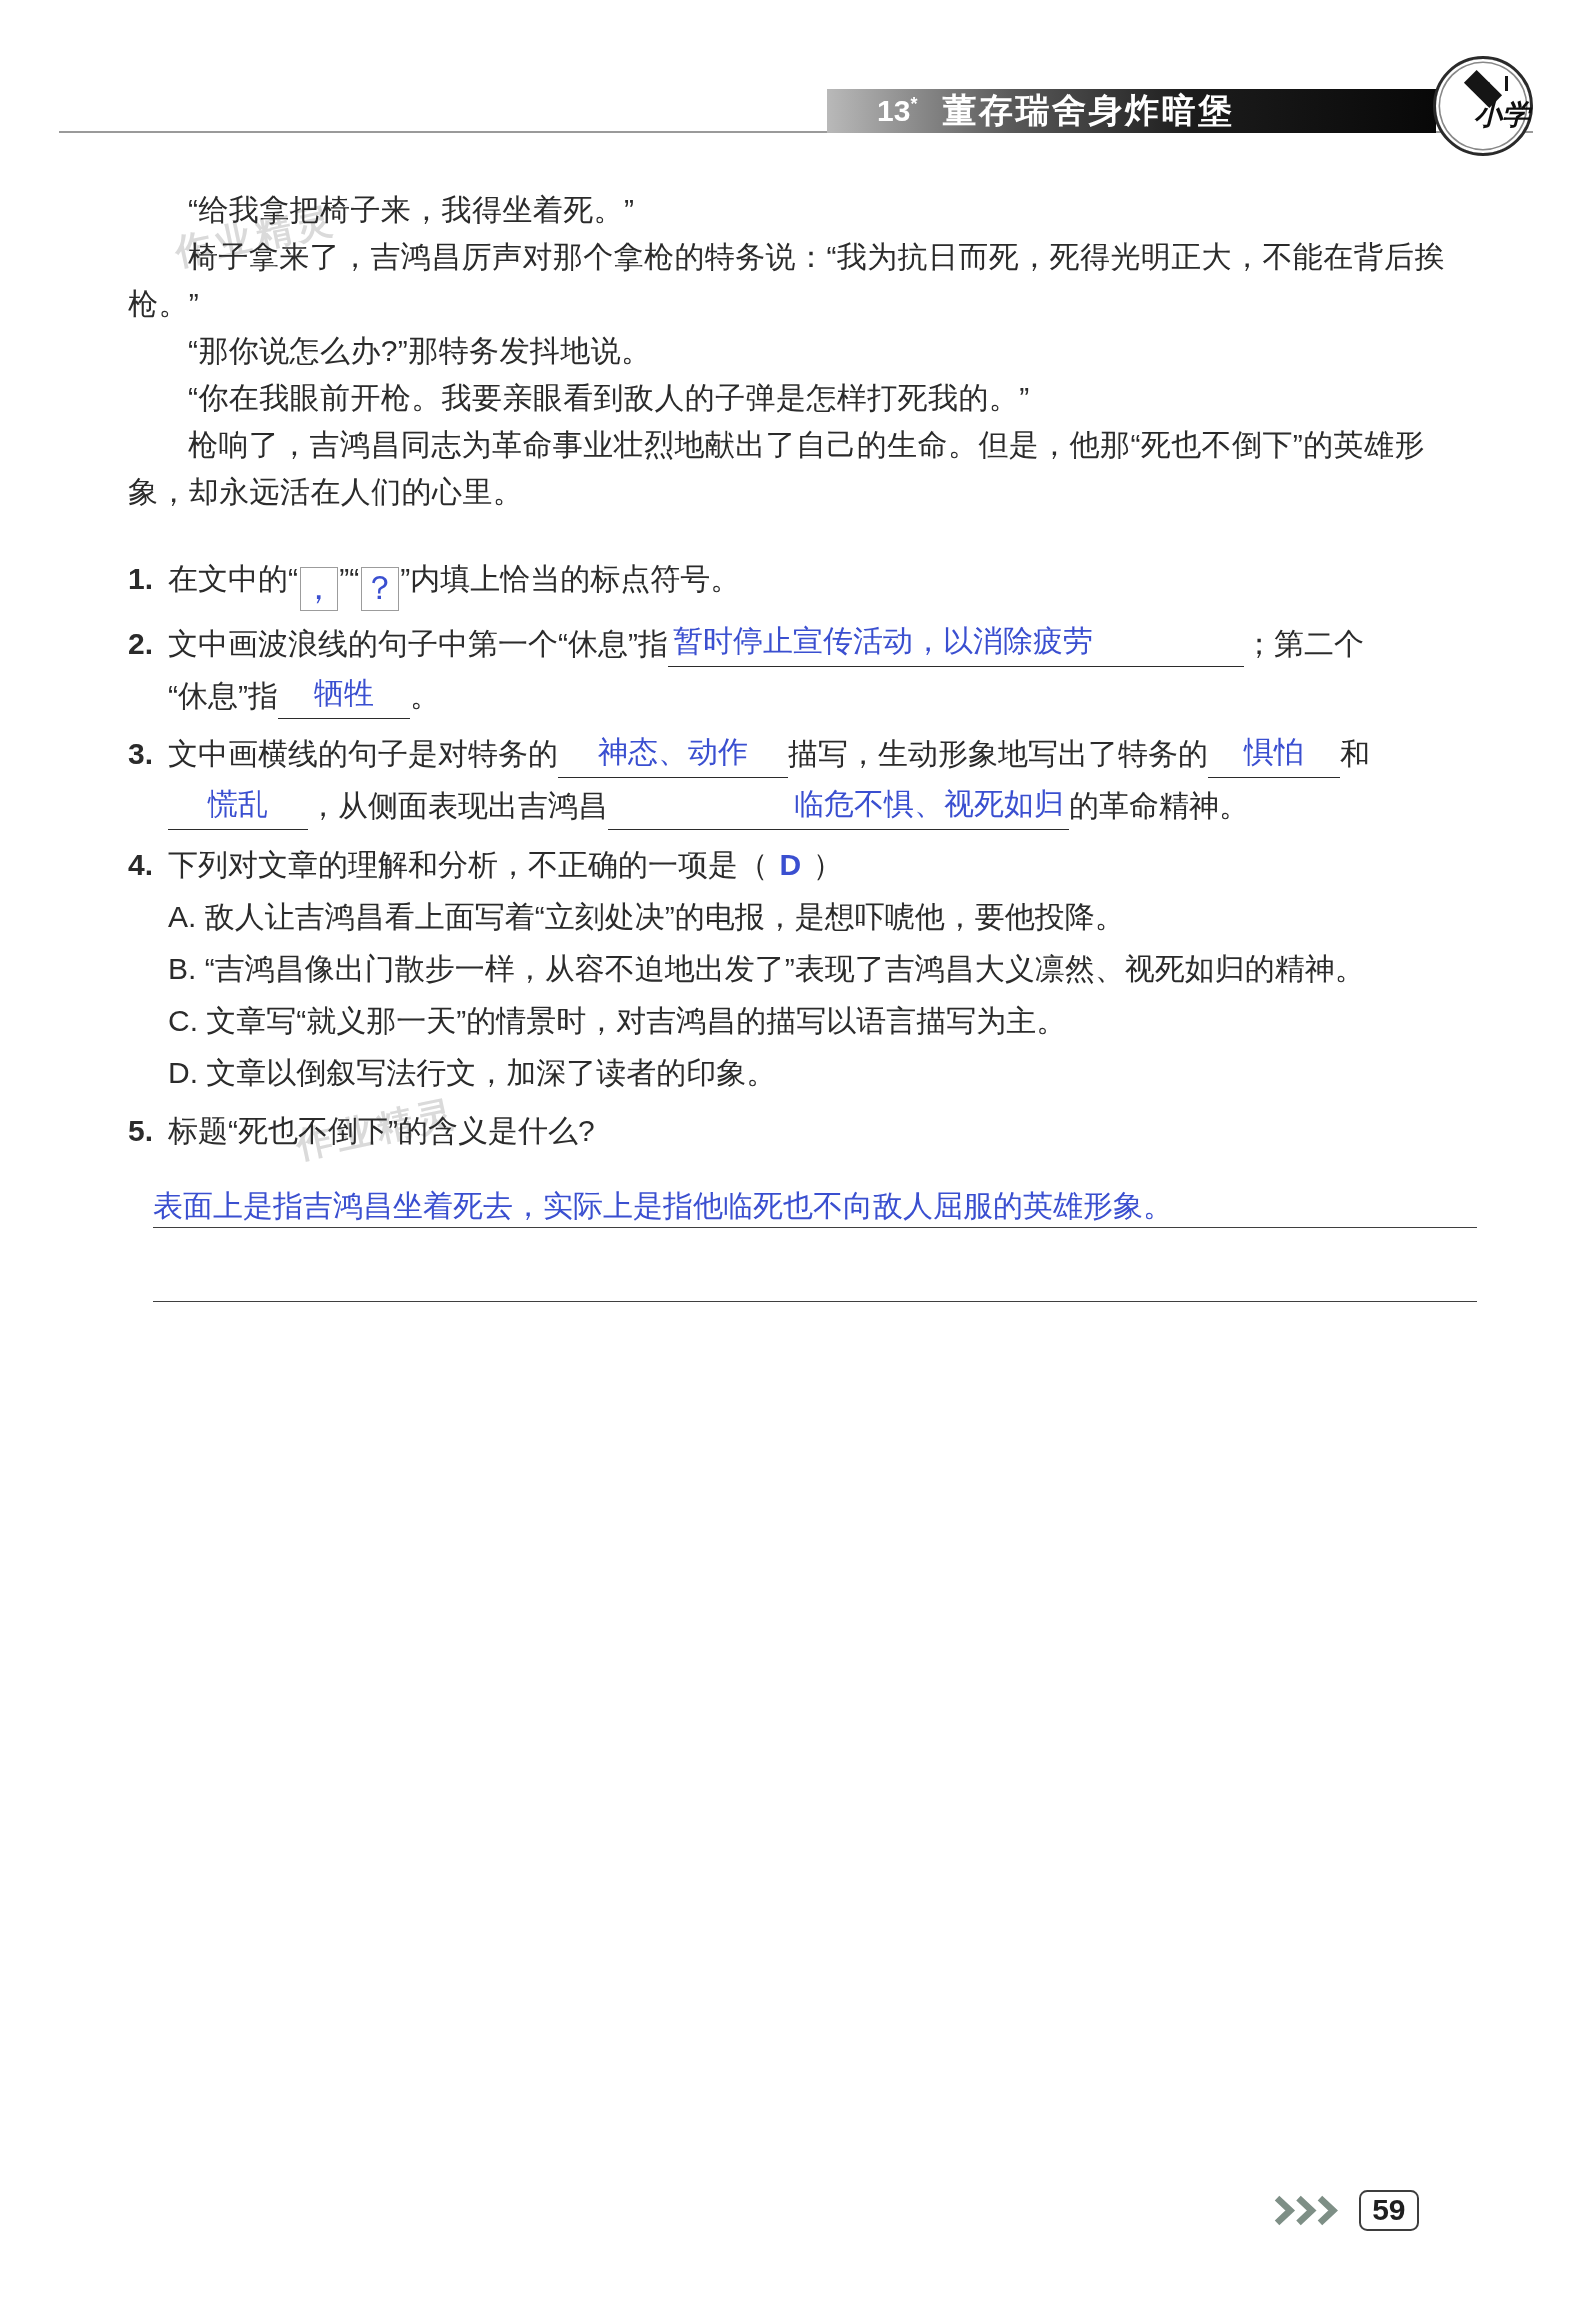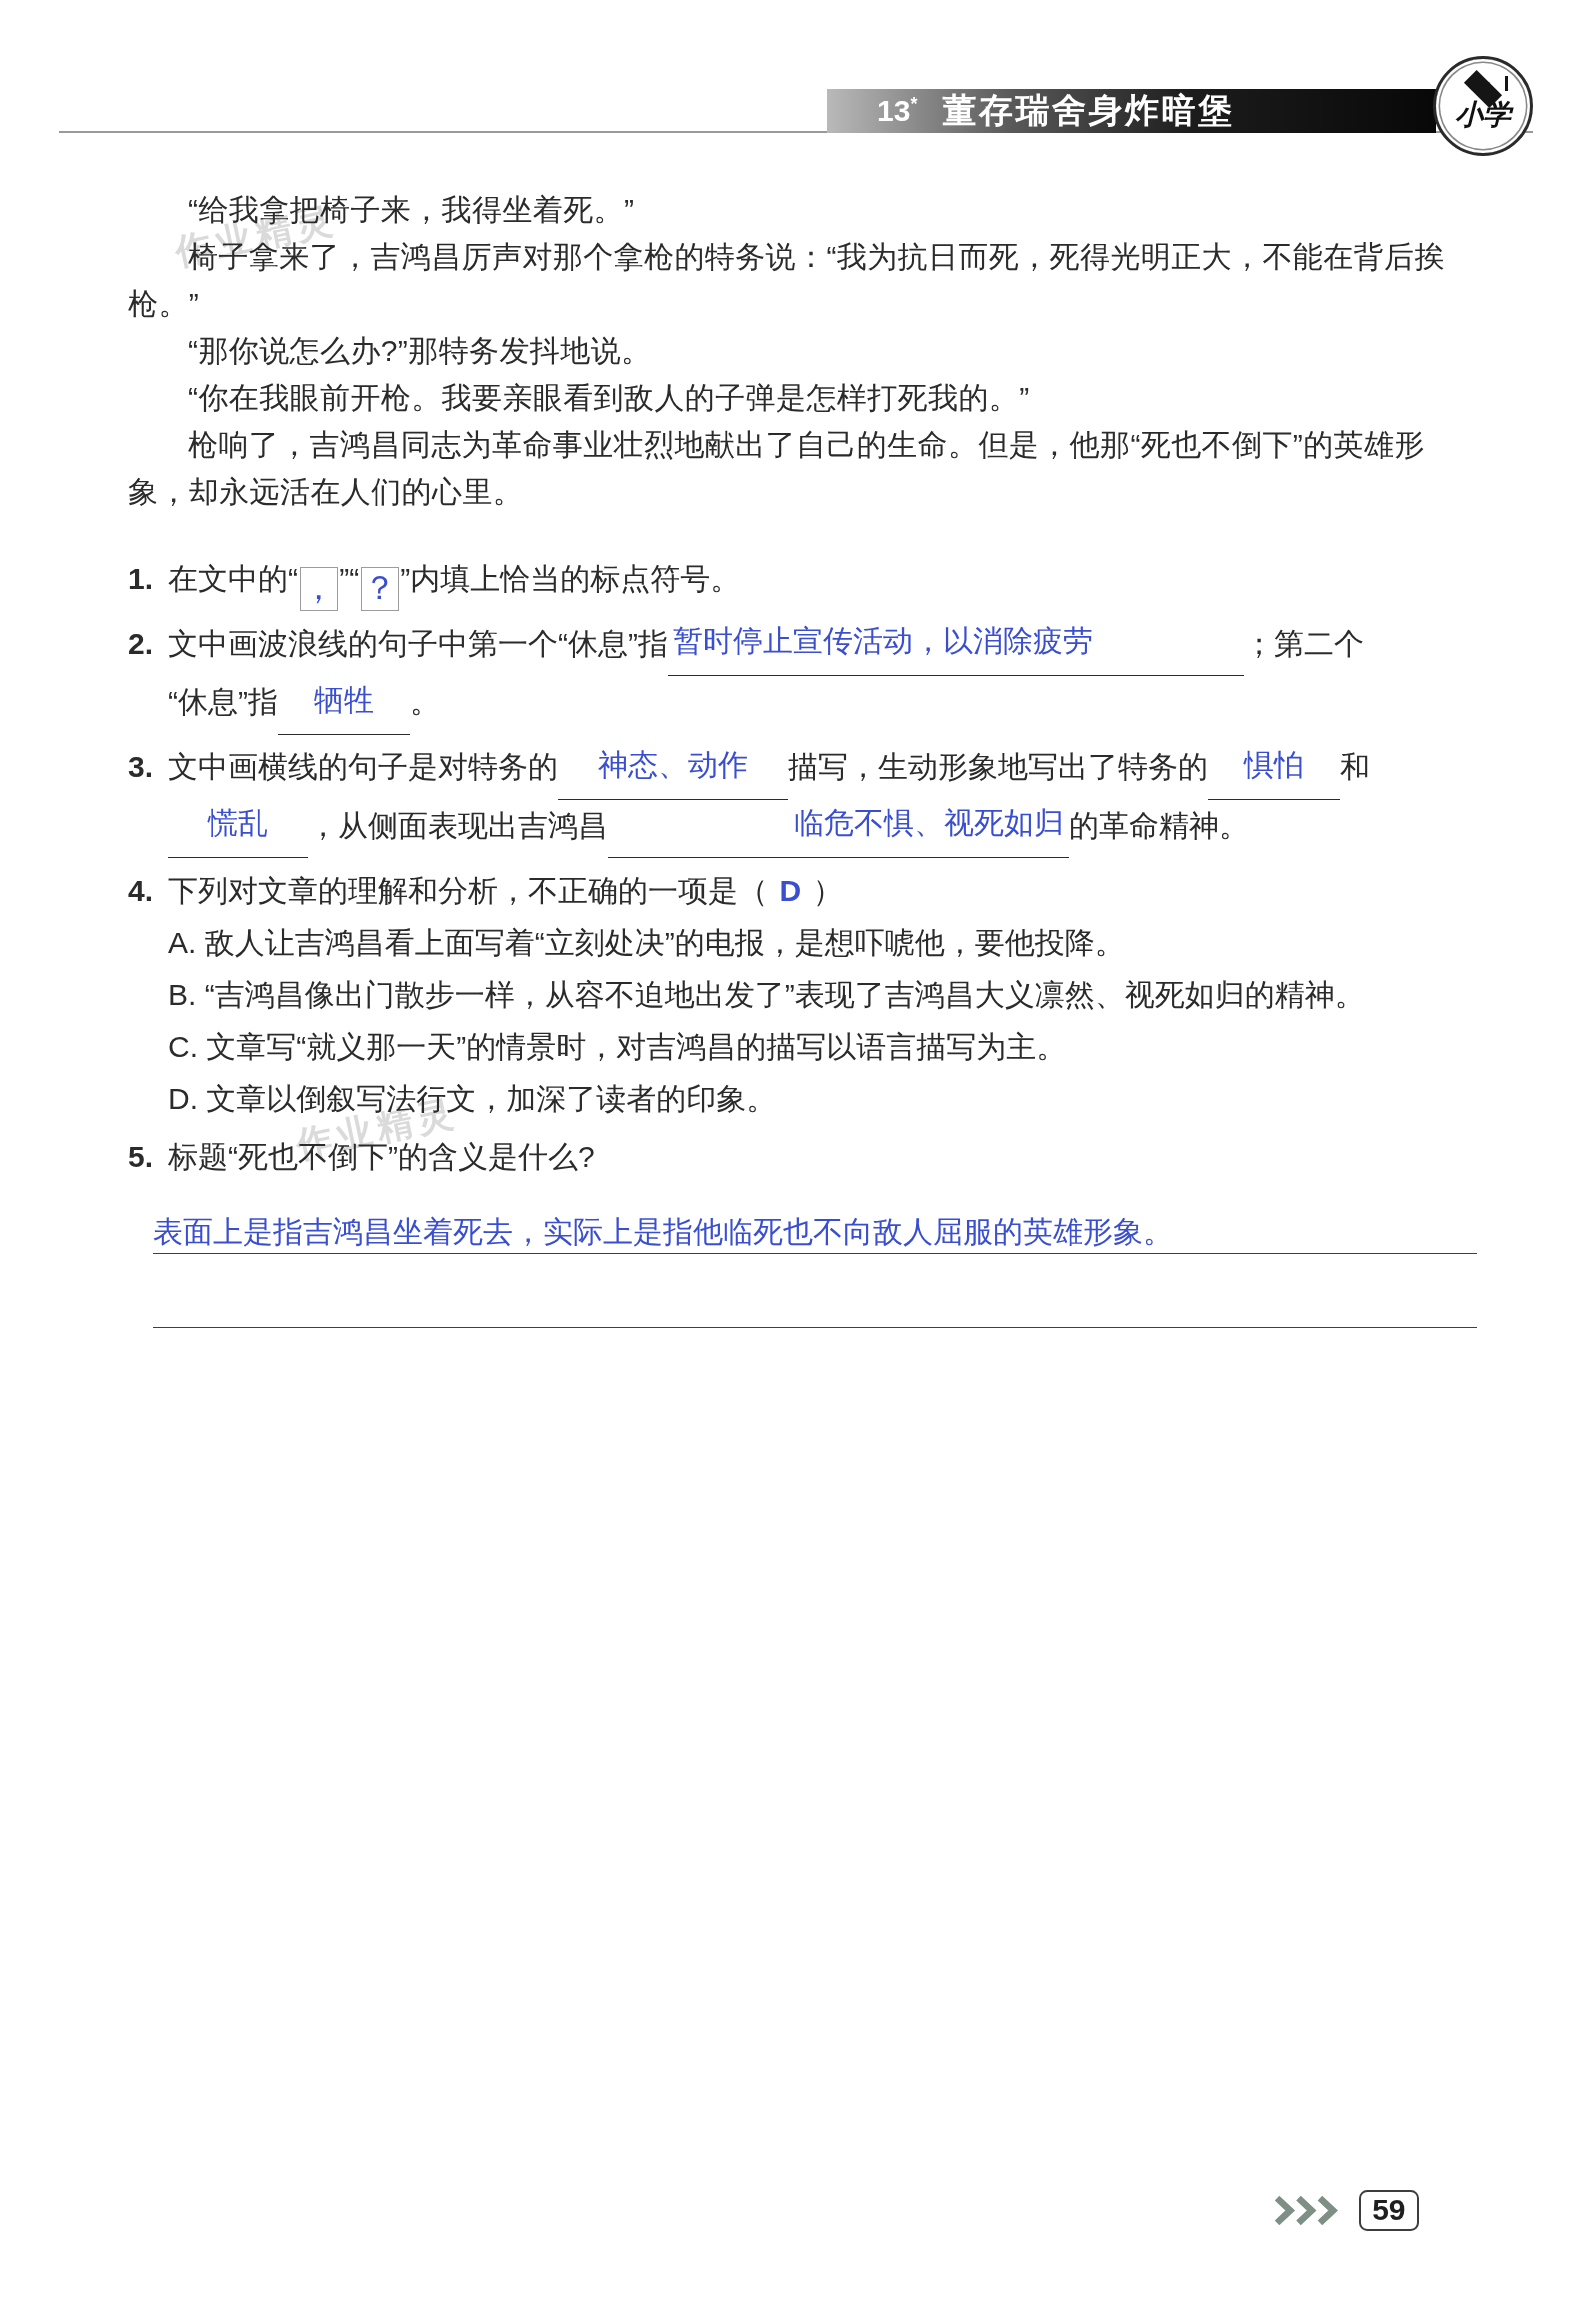--- a/index.html
+++ b/index.html
@@ -30,21 +30,21 @@
     color: #ffffff;
   }
   .lesson-num { font-size: 30px; font-weight: bold; }
   .lesson-num sup { font-size: 18px; }
   .lesson-title { font-size: 34px; font-weight: bold; letter-spacing: 2.5px; }
   .logo {
     position: absolute; right: 0; bottom: -18px;
     width: 100px; height: 100px;
     background: #fff; border: 3.3px solid #2a2a2a; border-radius: 50%;
     box-shadow: inset 0 0 0 2.5px #fff, inset 0 0 0 4.1px #888;
-    text-align: center; z-index: 2;
+    text-align: right; z-index: 2;
   }
   .cap { position: relative; width: 53px; height: 25px; margin: 10px auto 0; }
   .cap .board {
     position: absolute; left: 8.2px; top: 1.6px; width: 36px; height: 36px;
     background: #151515; transform: rotate(45deg) scale(1,0.5); transform-origin: center;
   }
   .cap .base {
     position: absolute; left: 20px; top: 13px; width: 13px; height: 10px;
     background: #151515; border-radius: 1.6px;
   }
@@ -74,21 +74,21 @@
     text-decoration-thickness: 1.6px;
     text-underline-offset: 7.4px;
   }
 
   .questions { margin-top: 38px; }
   .q { position: relative; padding-left: 40px; font-size: 30px; line-height: 52px; margin-bottom: 6.6px; }
   .qnum { position: absolute; left: 0; top: 0; font-weight: bold; }
 
   .blank {
     display: inline-block; border-bottom: 1.6px solid #2b2b2b;
-    text-align: center; line-height: 1.15; padding: 0 5px 14px 5px;
+    text-align: center; line-height: 1.15; padding: 0 5px 5px 5px;
     vertical-align: baseline;
   }
   .w700 { min-width: 576px; text-align: left; }
   .w280 { min-width: 230px; }
   .w160 { min-width: 132px; }
   .w170 { min-width: 140px; }
   .w560 { min-width: 461px; text-align: right; }
   .ans { color: #3a4fd0; position: relative; top: -2.5px; }
 
   .pbox {

